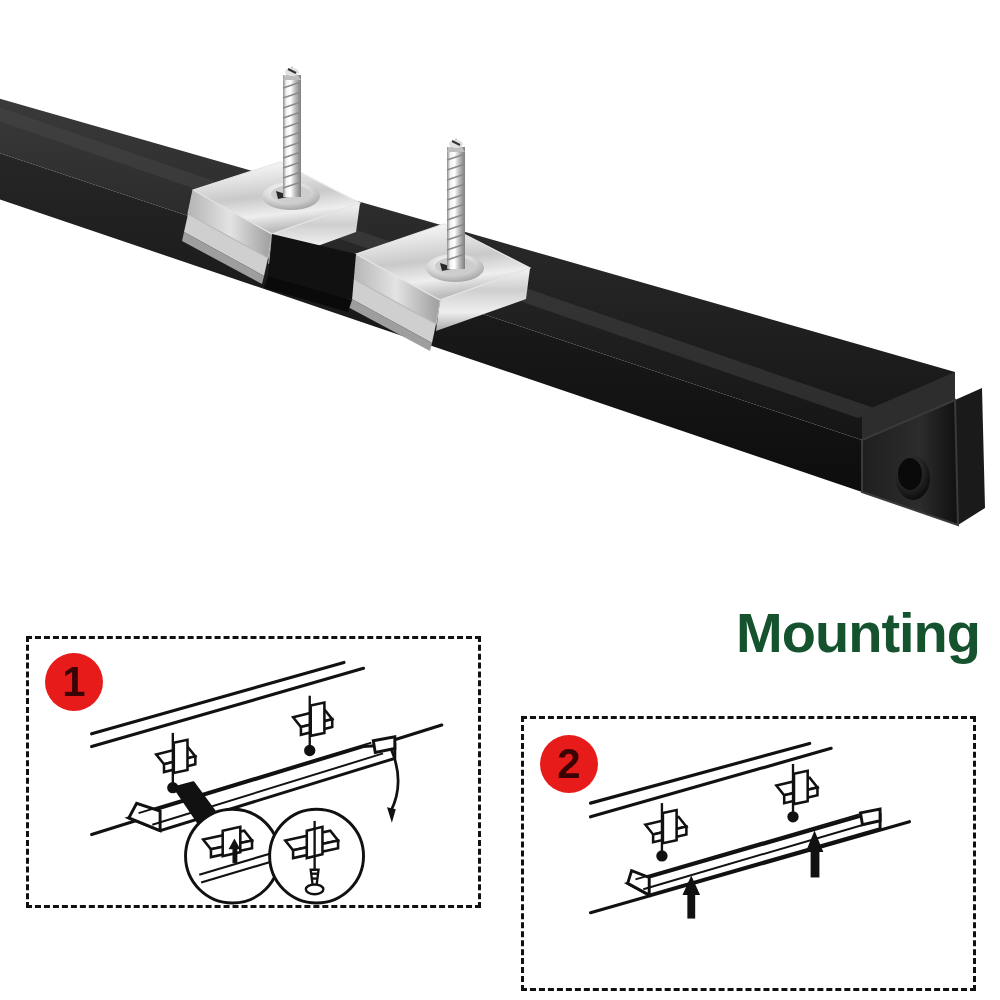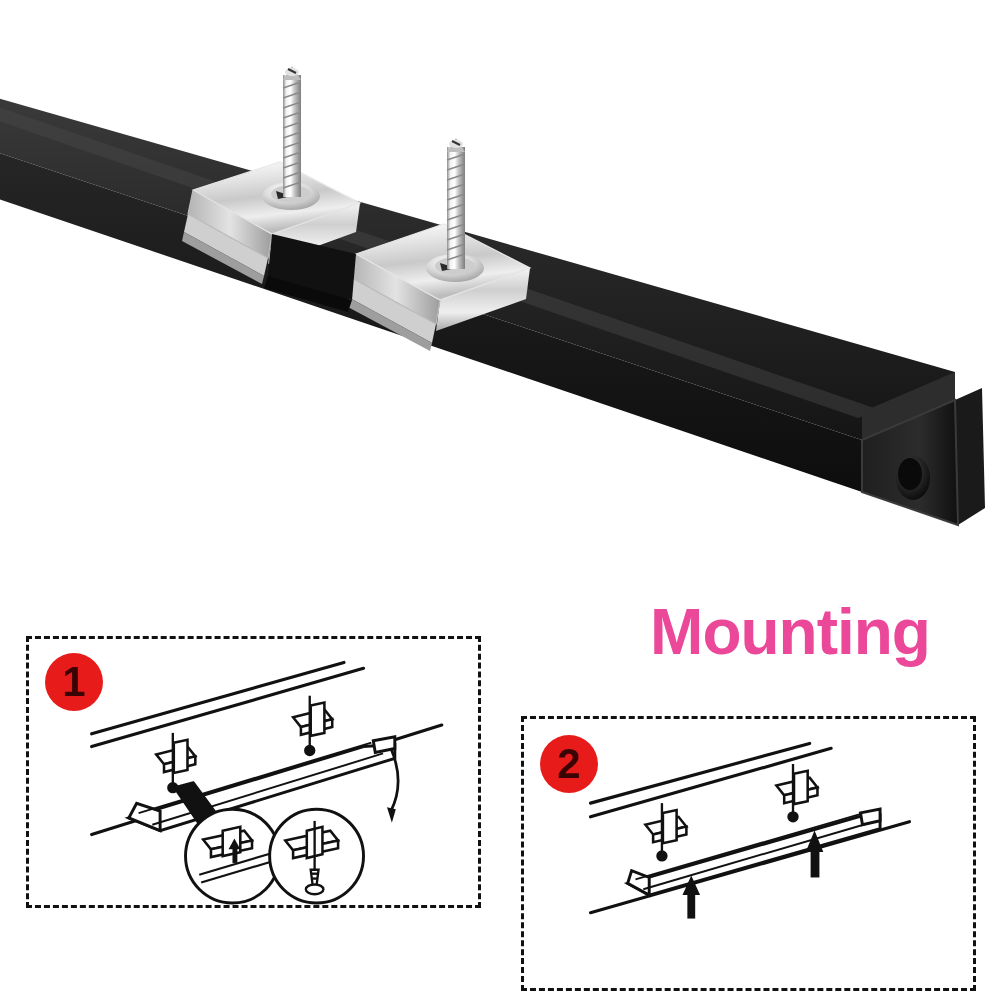--- a/index.html
+++ b/index.html
@@ -32,26 +32,26 @@
     height: 575px;
   }
 
   
   #mounting-heading {
     position: absolute;
     left: 600px;
     top: 585px;
     width: 380px;
     height: 95px;
-    font-size: 64px;
+    font-size: 56px;
     font-weight: bold;
     line-height: 95px;
     letter-spacing: -1px;
-    color: #ec4899;
-    text-align: center;
+    color: #14532d;
+    text-align: right;
     white-space: nowrap;
   }
 
   
   .step-panel {
     position: absolute;
     border: 3px dashed #111111;
     background: #ffffff;
     box-sizing: border-box;
   }

